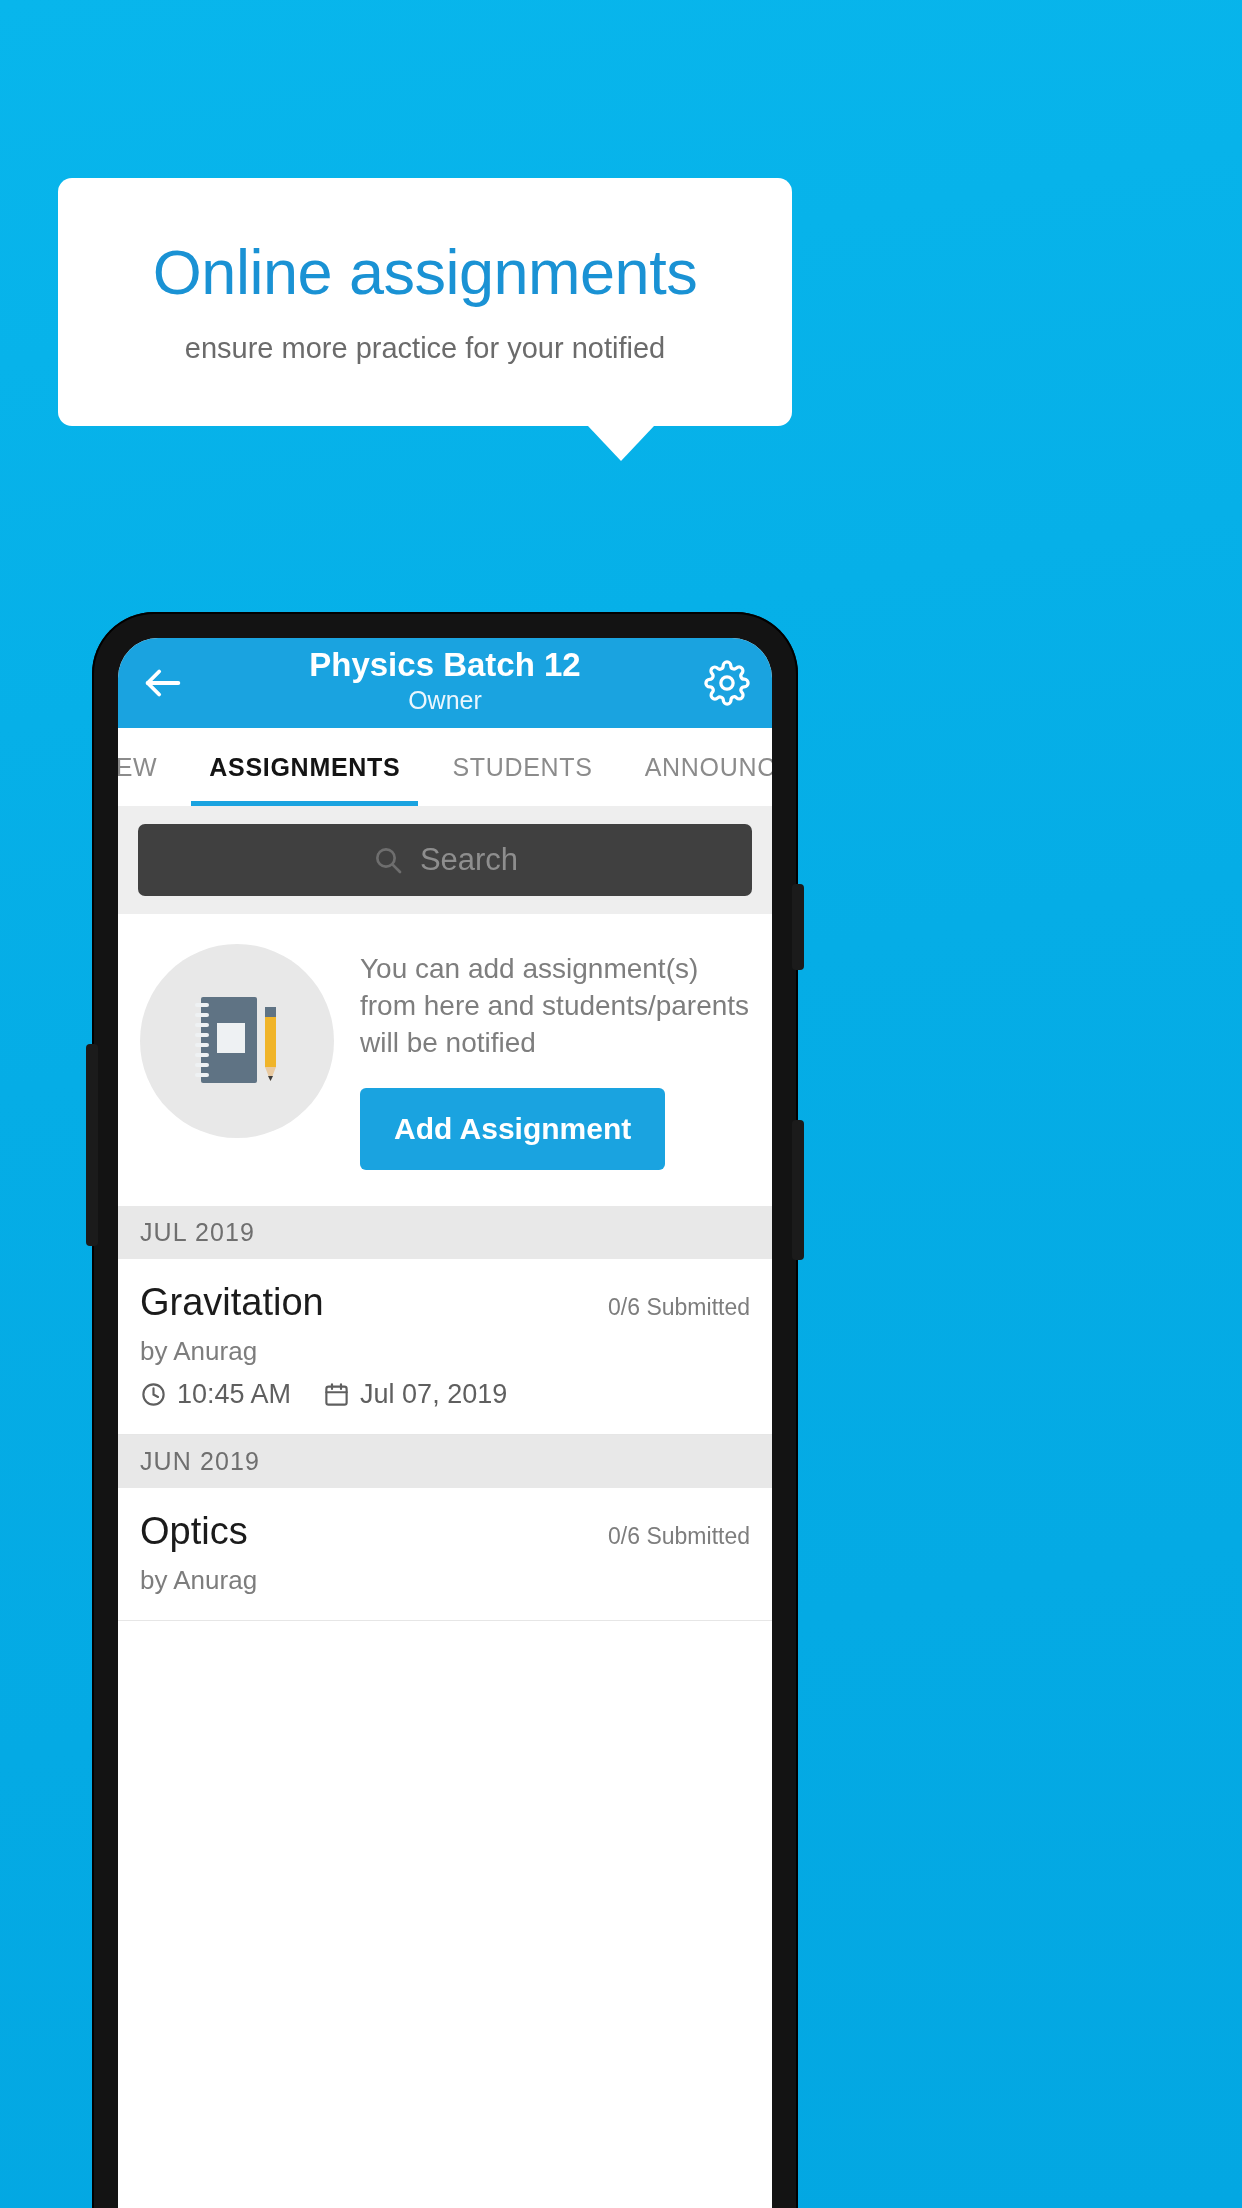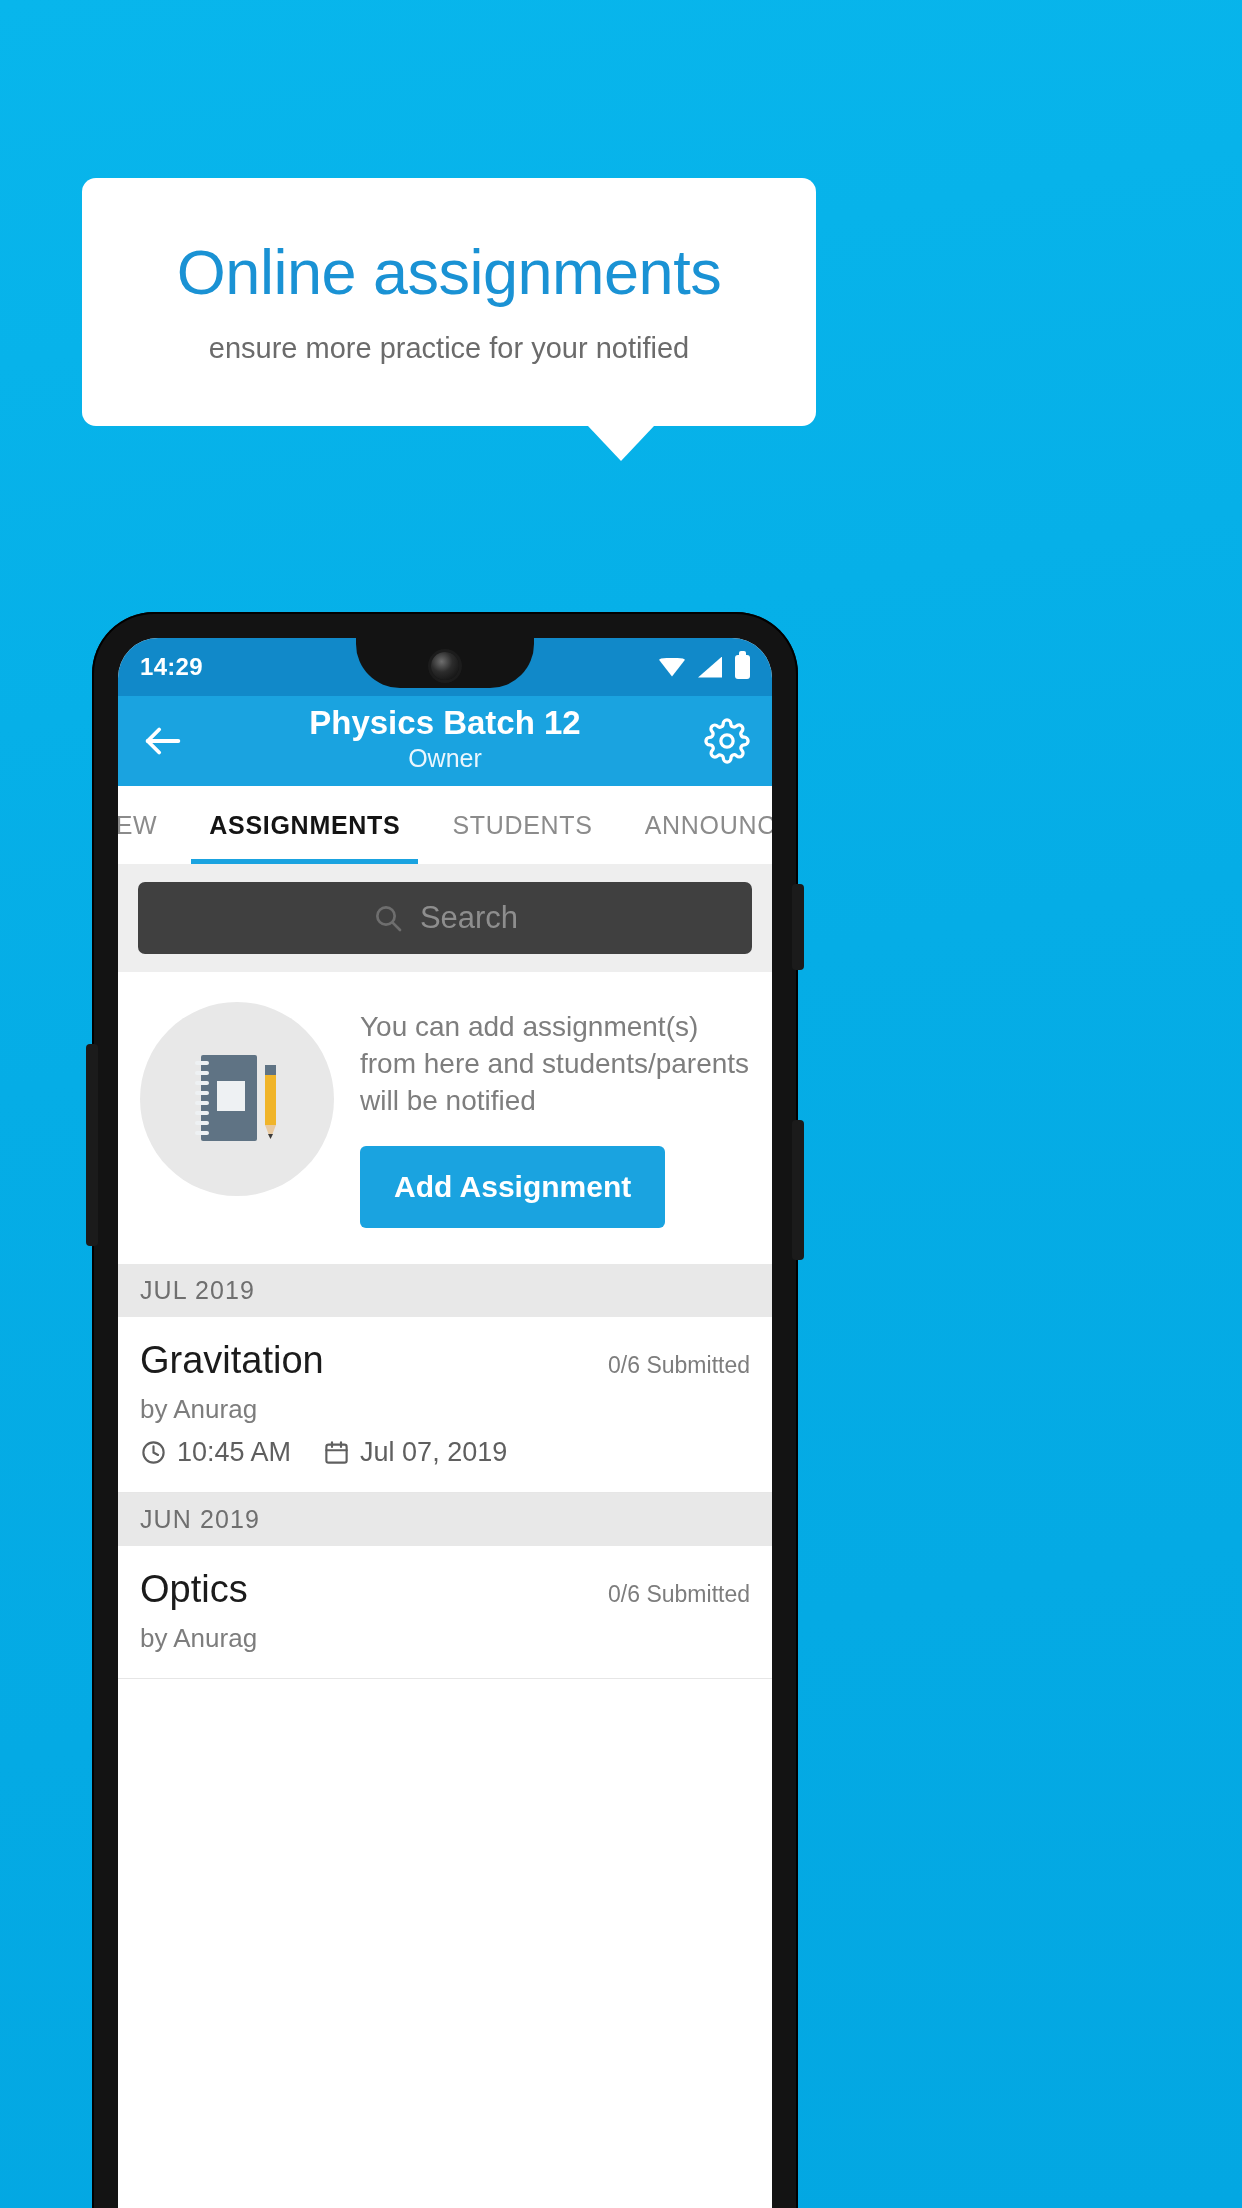--- a/index.html
+++ b/index.html
@@ -13,21 +13,21 @@
 
   
   #promo-bg {
     position:absolute; inset:0;
     background:linear-gradient(170deg,#08b6ec 0%,#05ade6 45%,#03a7e2 100%);
   }
 
   
   #callout {
     position:absolute;
-    left:82px; top:178px; width:734px; height:248px;
+    left:58px; top:178px; width:734px; height:248px;
     background:#ffffff;
     border-radius:14px;
     display:flex; flex-direction:column;
     align-items:center; justify-content:center;
   }
   #callout-title {
     color:#1a92d4;
     font-size:63px;
     font-weight:300;
     letter-spacing:-0.5px;
@@ -265,31 +265,20 @@
 </div>
 <div id="callout-tail"></div>
 
 <div id="phone">
   <div class="side-btn" id="btn-right-1"></div>
   <div class="side-btn" id="btn-right-2"></div>
   <div class="side-btn" id="btn-left-1"></div>
 
   <div id="screen">
 
-    <div id="status-bar">
-      <div id="status-time">14:29</div>
-      <div id="status-icons">
-        <span class="ico-wifi"></span>
-        <span class="ico-signal"></span>
-        <span class="ico-battery"></span>
-      </div>
-      <div id="notch">
-        <div id="camera"></div>
-      </div>
-    </div>
 
     <div id="app-bar">
       <div id="back-arrow">
         <svg viewBox="0 0 24 24" fill="none" stroke="#ffffff" stroke-width="2" stroke-linecap="round" stroke-linejoin="round">
           <line x1="20" y1="12" x2="4" y2="12"></line>
             <polyline points="10,6 4,12 10,18"></polyline>
         </svg>
       </div>
       <div id="app-bar-titles">
         <div id="app-title">Physics Batch 12</div>

